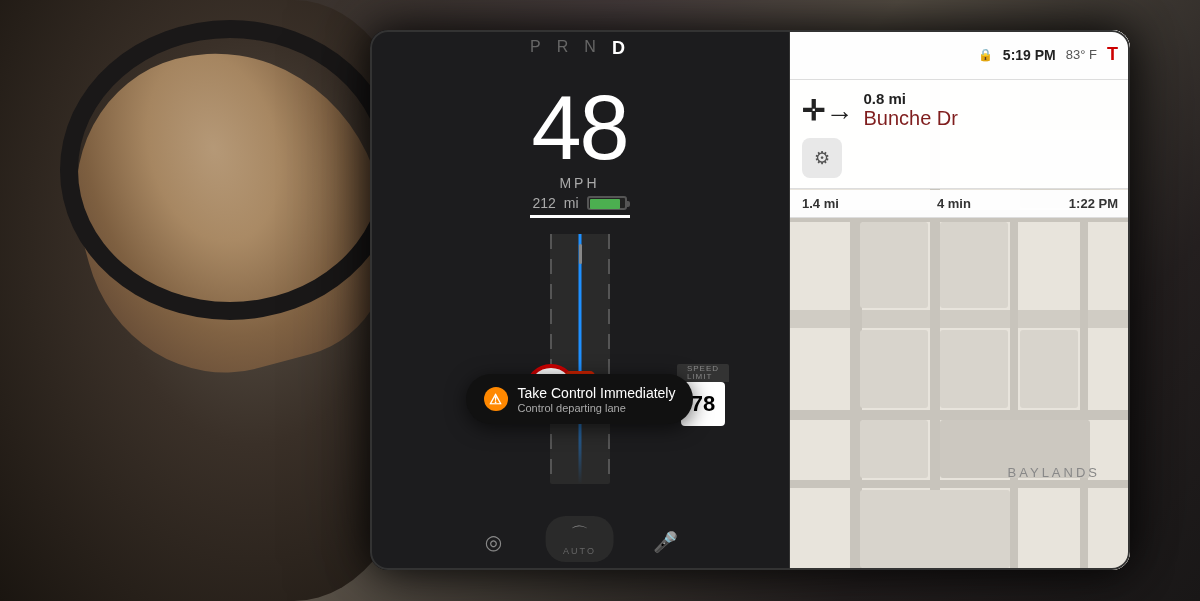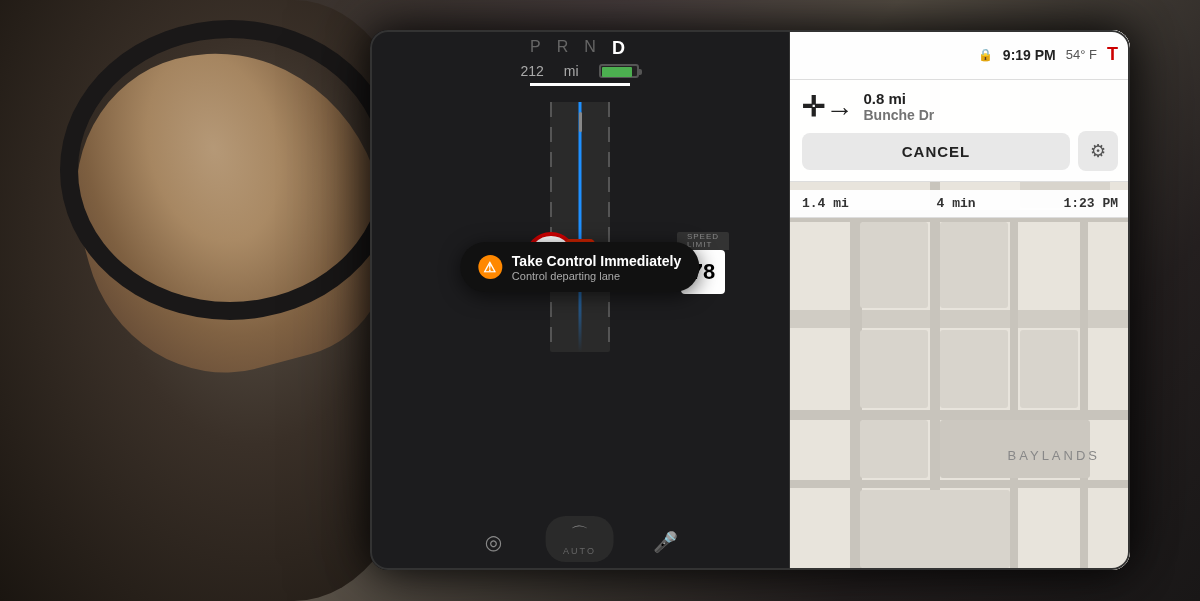--- a/index.html
+++ b/index.html
@@ -132,21 +132,21 @@
       color: #ffffff;
       font-weight: 700;
       font-size: 18px;
     }
 
     
     .range-row {
       display: flex;
       align-items: center;
       justify-content: center;
-      gap: 20px;
+      gap: 8px;
       margin: 4px 0;
     }
 
     .range-text {
       font-size: 14px;
       color: #aaa;
     }
 
     .battery-bar {
       width: 40px;
@@ -388,21 +388,21 @@
       align-items: center;
       justify-content: center;
       font-size: 14px;
       color: #fff;
       font-weight: 900;
       flex-shrink: 0;
     }
 
     .alert-text-main {
       font-size: 14px;
-      font-weight: 700;
+      font-weight: 400;
       color: #ffffff;
       line-height: 1.3;
     }
 
     .alert-text-sub {
       font-size: 11px;
       color: #aaa;
     }
 
     
@@ -521,23 +521,23 @@
       font-weight: 900;
     }
 
     .nav-distance {
       font-size: 15px;
       font-weight: 700;
       color: #222;
     }
 
     .nav-street {
-      font-size: 14px;
-      color: #737373;
-      font-weight: 700;
+      font-size: 20px;
+      color: #7f1d1d;
+      font-weight: 400;
     }
 
     .nav-action-row {
       display: flex;
       align-items: center;
       gap: 8px;
     }
 
     .cancel-btn {
       flex: 1;
@@ -580,33 +580,32 @@
       position: absolute;
       top: 160px;
       left: 0;
       right: 0;
     }
 
     .eta-item {
       display: flex;
       align-items: flex-end;
       gap: 4px;
-      font-family: Liberation Mono, monospace;
     }
 
     .eta-value {
       font-size: 13px;
       font-weight: 600;
       color: #333;
     }
 
     
     .map-label-baylands {
       position: absolute;
-      bottom: 107px;
+      bottom: 90px;
       right: 30px;
       font-size: 13px;
       color: #888;
       letter-spacing: 3px;
       font-weight: 500;
       z-index: 5;
     }
 
     
     svg.map-roads {
@@ -642,20 +641,24 @@
 
     <div class="cluster-panel">
 
       <div class="prnd-row">
         <span>P</span>
         <span>R</span>
         <span>N</span>
         <span class="active-gear">D</span>
       </div>
 
+      <div class="speed-area">
+        <div class="speed-number">48</div>
+        <div class="speed-unit">MPH</div>
+      </div>
 
       <div class="range-row">
         <span class="range-text">212</span>
         <span class="range-text">mi</span>
         <div class="battery-bar">
           <div class="battery-fill"></div>
         </div>
       </div>
 
       <div class="divider-line"></div>
@@ -737,50 +740,49 @@
         <rect x="70" y="390" width="68" height="58" fill="#d8d4cc" rx="3"></rect>
         <rect x="150" y="390" width="150" height="58" fill="#ccc8c0" rx="3"></rect>
         <rect x="70" y="460" width="150" height="78" fill="#d8d4cc" rx="3"></rect>
 
         <rect x="230" y="50" width="110" height="50" fill="#d0ccc4" rx="3"></rect>
         <rect x="230" y="110" width="90" height="68" fill="#d8d4cc" rx="3"></rect>
       </svg>
 
       <div class="map-topbar">
         <span class="lock-icon">🔒</span>
-        <span class="map-time">9:19 PM</span>
-        <span class="map-temp">54° F</span>
+        <span class="map-time">5:19 PM</span>
+        <span class="map-temp">83° F</span>
         <span class="tesla-logo">T</span>
       </div>
 
       <div class="nav-card">
         <div class="nav-direction-row">
           <span class="nav-arrow">✛→</span>
           <div>
             <div class="nav-distance">0.8 mi</div>
             <div class="nav-street">Bunche Dr</div>
           </div>
         </div>
         <div class="nav-action-row">
-          <button class="cancel-btn">CANCEL</button>
           <button class="gear-btn">
             <span>⚙</span>
           </button>
         </div>
       </div>
 
       <div class="eta-row">
         <div class="eta-item">
           <span class="eta-value">1.4 mi</span>
         </div>
         <div class="eta-item">
           <span class="eta-value">4 min</span>
         </div>
         <div class="eta-item">
-          <span class="eta-value">1:23 PM</span>
+          <span class="eta-value">1:22 PM</span>
         </div>
       </div>
 
       <div class="map-label-baylands">BAYLANDS</div>
 
     </div>
   </div>
 
   <div class="screen-bezel"></div>
 </div>

